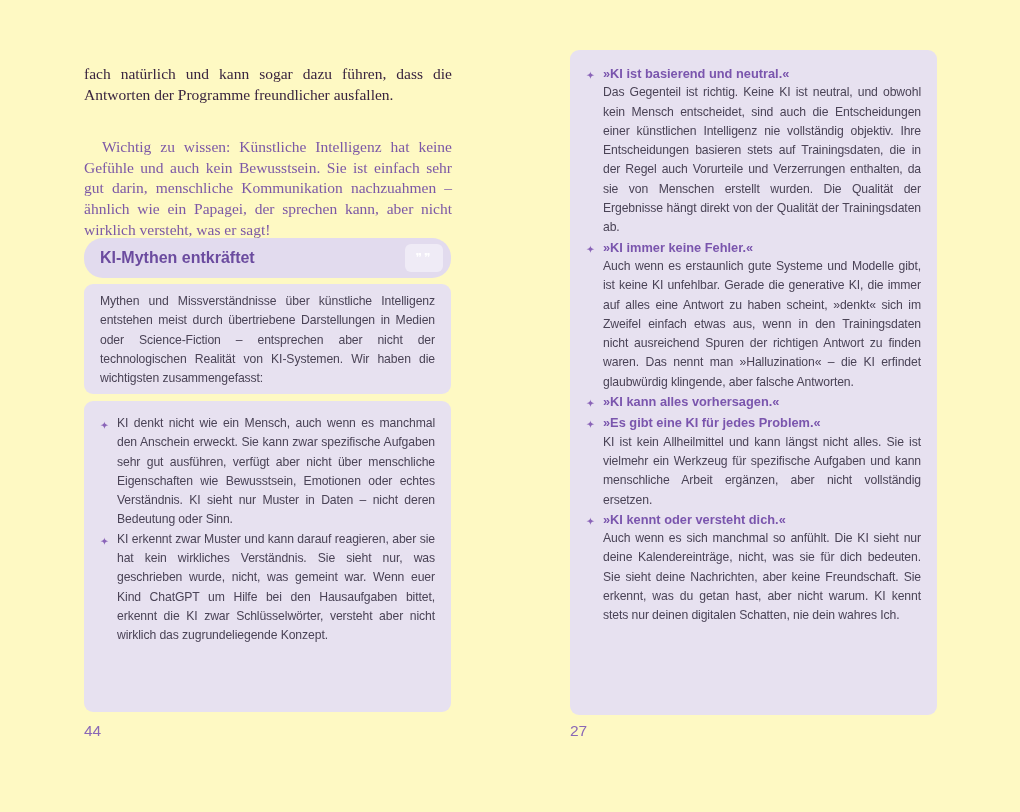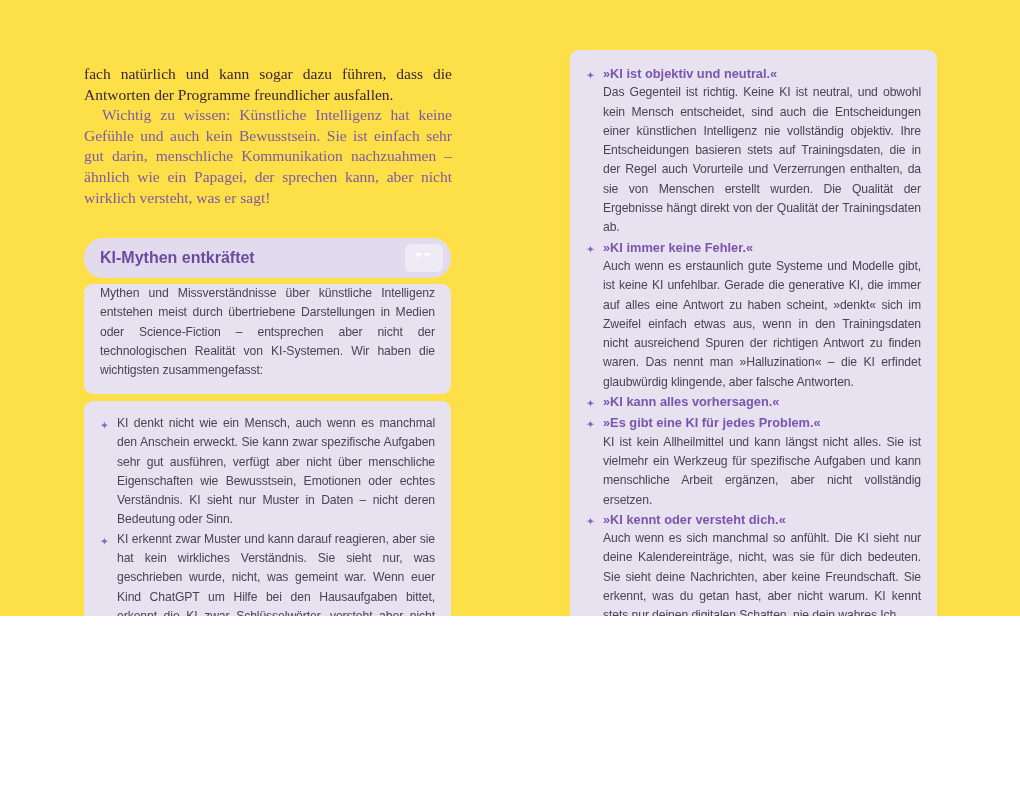--- a/index.html
+++ b/index.html
@@ -1,29 +1,29 @@
 <!DOCTYPE html>
 <html lang="de"><head>
 <meta charset="utf-8">
 <style>
   * { margin:0; padding:0; box-sizing:border-box; }
   html,body { width:1020px; height:812px; background:#ffffff; }
   .book {
-    position:relative; width:1020px; height:616px; background:#fde047;
+    position:relative; width:1020px; height:812px; background:#fef9c3;
     overflow:hidden;
   }
 
   
   .serif-block {
     position:absolute; left:84px; top:64px; width:368px;
     font-family:"Liberation Serif", serif;
     font-size:15.5px; line-height:20.6px; text-align:justify;
   }
   .serif-dark   { color:#39243f; }
-  .serif-purple { color:#7c58a6; text-indent:18px; }
+  .serif-purple { color:#7c58a6; text-indent:18px;margin-top:32px; }
 
   
   .box-header {
     position:absolute; left:84px; top:238px; width:367px; height:40px;
     background:#e2dbee; border-radius:19px;
   }
   .box-title {
     font-family:"Liberation Sans", sans-serif; font-weight:bold;
     font-size:16px; color:#6b4b9f; line-height:40px; padding-left:16px;
   }
@@ -35,21 +35,21 @@
   }
 
   
   .panel {
     position:absolute; background:#e7e1f0; border-radius:9px;
     font-family:"Liberation Sans", sans-serif;
     color:#4a4356; font-size:12.2px; line-height:19.3px;
     text-align:justify; hyphens:auto; overflow:hidden;
     letter-spacing:-0.1px;
   }
-  .panel-intro      { left:84px;  top:284px; width:367px; height:110px; padding:0 16px; }
+  .panel-intro      { left:84px;  top:284px; width:367px; height:110px; padding:8px 16px; }
   .panel-left-myths { left:84px;  top:401px; width:367px; height:311px; padding:13px 16px; }
   .panel-right      { left:570px; top:50px;  width:367px; height:665px; padding:14px 16px; }
 
   
   .myth { display:flex; }
   .myth-marker {
     flex:0 0 17px; width:17px; color:#8a64b8; font-size:10.5px;
     padding-top:2px; text-align:left;
   }
   .myth-content { flex:1; min-width:0; }
@@ -102,21 +102,21 @@
       </div>
     </div>
 
   </div>
 
   <div class="panel panel-right">
 
     <div class="myth">
       <span class="myth-marker">✦</span>
       <div class="myth-content">
-        <div class="myth-title">»KI ist objektiv und neutral.«</div>
+        <div class="myth-title">»KI ist basierend und neutral.«</div>
         <div class="myth-body">Das Gegenteil ist richtig. Keine KI ist neutral, und obwohl kein Mensch entscheidet, sind auch die Entscheidungen einer künstlichen Intelligenz nie vollständig objektiv. Ihre Entscheidungen basieren stets auf Trainingsdaten, die in der Regel auch Vorurteile und Verzerrungen enthalten, da sie von Menschen erstellt wurden. Die Qualität der Ergebnisse hängt direkt von der Qualität der Trainingsdaten ab.</div>
       </div>
     </div>
 
     <div class="myth">
       <span class="myth-marker">✦</span>
       <div class="myth-content">
         <div class="myth-title">»KI immer keine Fehler.«</div>
         <div class="myth-body">Auch wenn es erstaunlich gute Systeme und Modelle gibt, ist keine KI unfehlbar. Gerade die generative KI, die immer auf alles eine Antwort zu haben scheint, »denkt« sich im Zweifel einfach etwas aus, wenn in den Trainingsdaten nicht ausreichend Spuren der richtigen Antwort zu finden waren. Das nennt man »Halluzination« – die KI erfindet glaubwürdig klingende, aber falsche Antworten.</div>
       </div>

